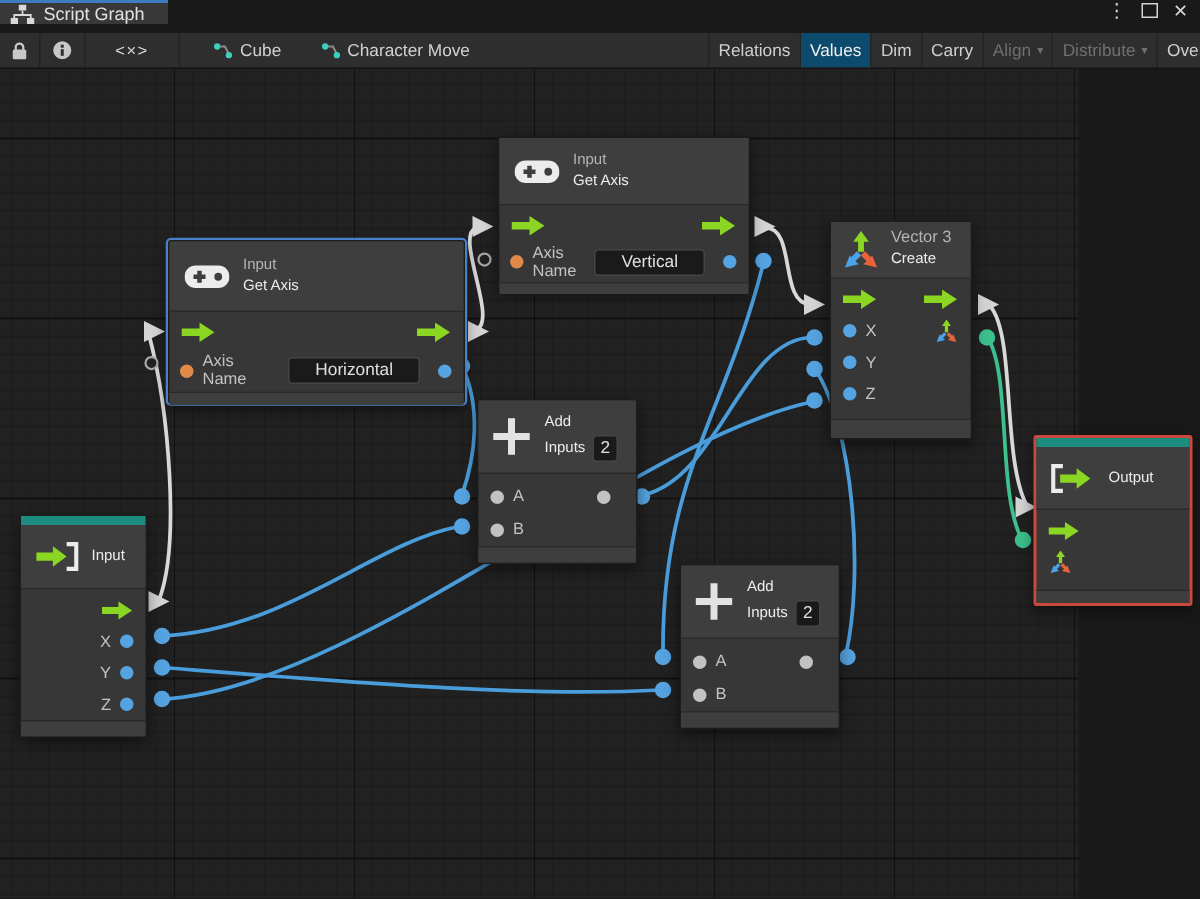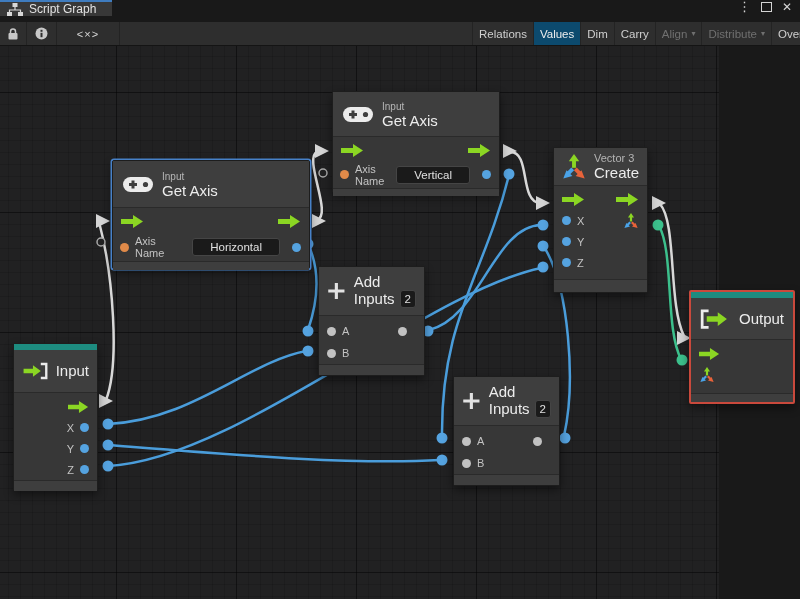--- a/index.html
+++ b/index.html
@@ -50,21 +50,21 @@
 
   
   .node{position:absolute;background:#373737;border:1px solid #1d1d1d;border-radius:2px;
     box-sizing:border-box;display:flex;flex-direction:column;box-shadow:0 4px 10px rgba(0,0,0,.45);}
   .node.selected{box-shadow:0 0 0 1.5px #4781c8,0 4px 10px rgba(0,0,0,.45);}
   .node.highlighted{border:2px solid #c9493c;}
   .tealbar{height:6px;background:#1d8c80;flex:none;}
   .nhead{background:#3e3e3e;border-bottom:1px solid #2a2a2a;display:flex;align-items:center;
     gap:9px;padding:0 10px;flex:none;}
   .ncat{font-size:10px;color:#b5b5b5;line-height:13px;}
-  .ntitle{font-size:15px;color:#ececec;line-height:16px;}
+  .ntitle{font-size:10px;color:#ececec;line-height:16px;}
   .nfoot{background:#3e3e3e;border-top:1px solid #2a2a2a;margin-top:auto;flex:none;}
   .prow{display:flex;align-items:center;gap:6px;padding:0 8px;flex:none;}
   .dot{width:9px;height:9px;border-radius:50%;flex:none;}
   .dot.blue{background:#55a3e0;}
   .dot.orange{background:#e08a49;}
   .dot.gray{background:#c2c2c2;}
   .plabel{font-size:11px;color:#c3c3c3;}
   .valuebox{background:#1a1a1a;border:1px solid #454545;border-radius:3px;padding:0 17px;
     font-size:11.5px;color:#e0e0e0;height:16px;line-height:16px;white-space:nowrap;}
   .spacer{margin-left:auto;}
@@ -102,20 +102,38 @@
     </div>
     <div class="tcell info">
       <svg width="13" height="13" viewBox="0 0 13 13">
         <circle cx="6.5" cy="6.5" r="6" fill="#c8c8c8"></circle>
         <rect x="5.5" y="2.8" width="2" height="2" fill="#2e2e2e"></rect>
         <rect x="5.5" y="5.8" width="2" height="4.4" fill="#2e2e2e"></rect>
       </svg>
     </div>
     <div class="tcell code">&lt;×&gt;</div>
 
+    <div class="crumbs">
+      <div class="crumb">
+        <svg width="13" height="12" viewBox="0 0 13 12">
+          <circle cx="2.8" cy="3" r="2.1" fill="#3bcfbe"></circle>
+          <path d="M4.5,3 H8 L10.5,8" stroke="#8a8a8a" stroke-width="1.4" fill="none"></path>
+          <circle cx="10.6" cy="8.8" r="2.1" fill="#3bcfbe"></circle>
+        </svg>
+        <span class="crumb-label">Cube</span>
+      </div>
+      <div class="crumb">
+        <svg width="13" height="12" viewBox="0 0 13 12">
+          <circle cx="2.8" cy="3" r="2.1" fill="#3bcfbe"></circle>
+          <path d="M4.5,3 H8 L10.5,8" stroke="#8a8a8a" stroke-width="1.4" fill="none"></path>
+          <circle cx="10.6" cy="8.8" r="2.1" fill="#3bcfbe"></circle>
+        </svg>
+        <span class="crumb-label">Character Move</span>
+      </div>
+    </div>
 
 
     <div class="rgroup">
       <div class="rbtn">Relations</div>
       <div class="rbtn active">Values</div>
       <div class="rbtn">Dim</div>
       <div class="rbtn">Carry</div>
       <div class="rbtn disabled">
         <span>Align</span>
         <span class="dd-arrow">▾</span>

